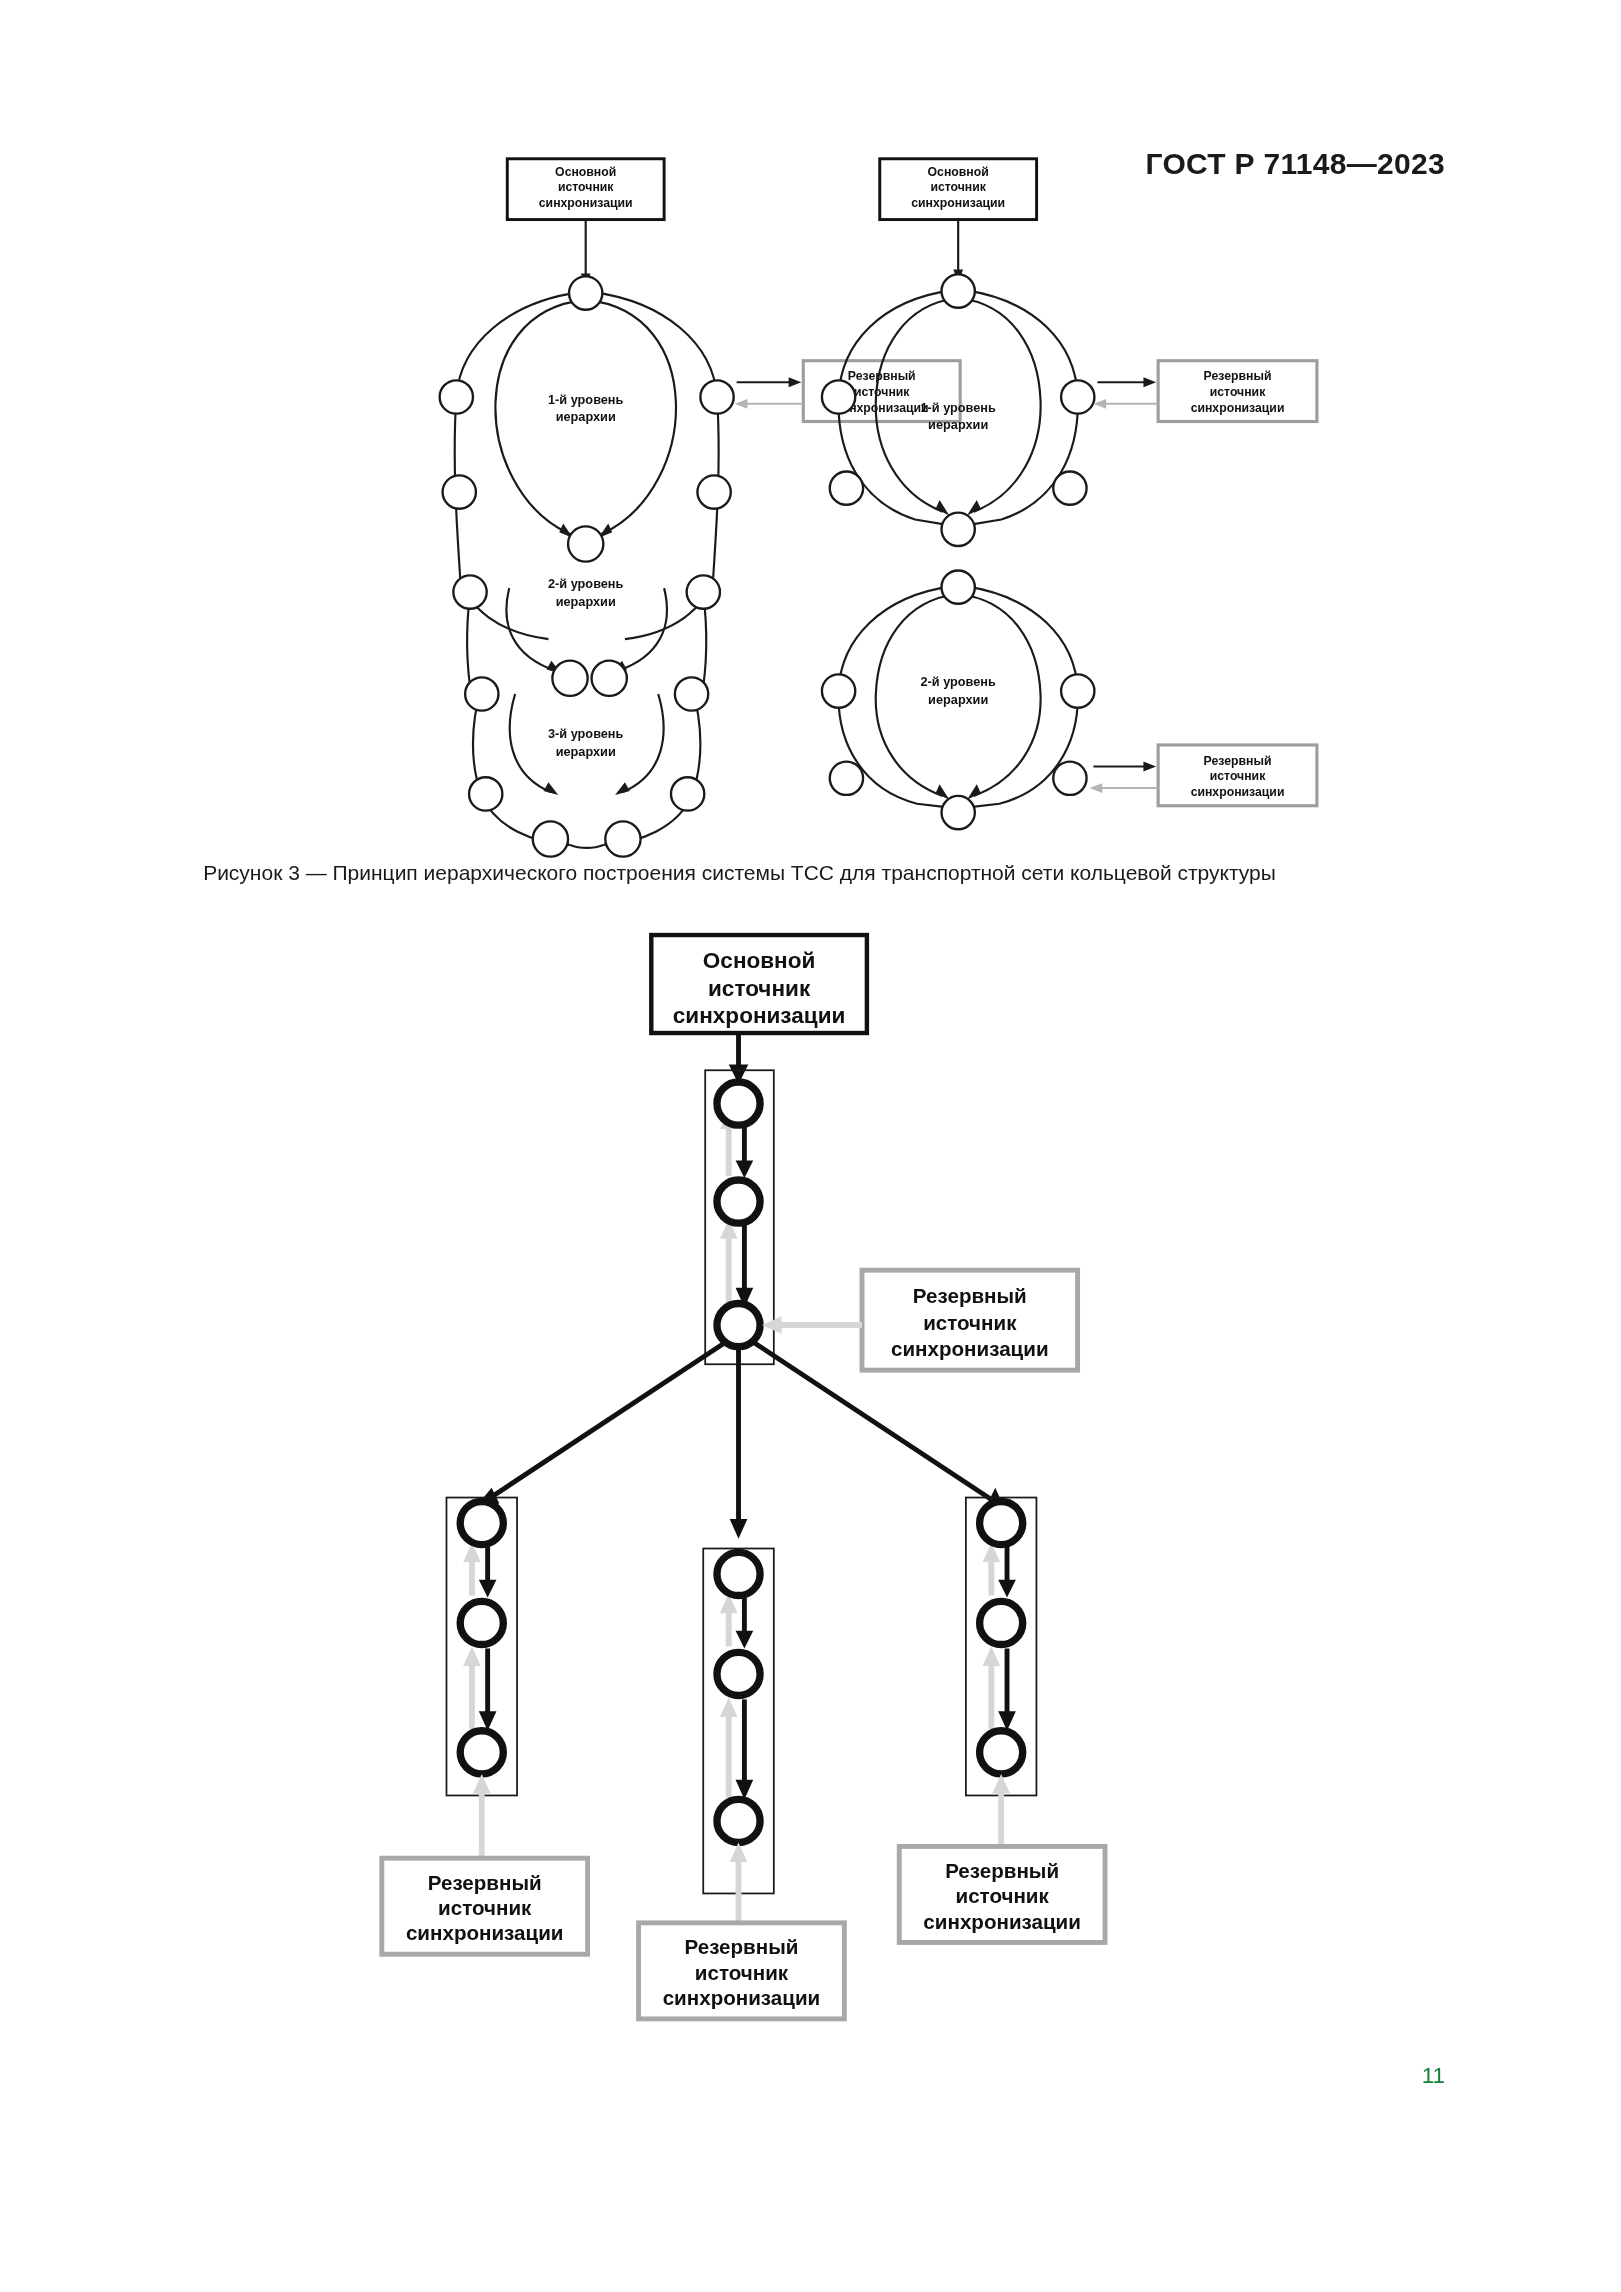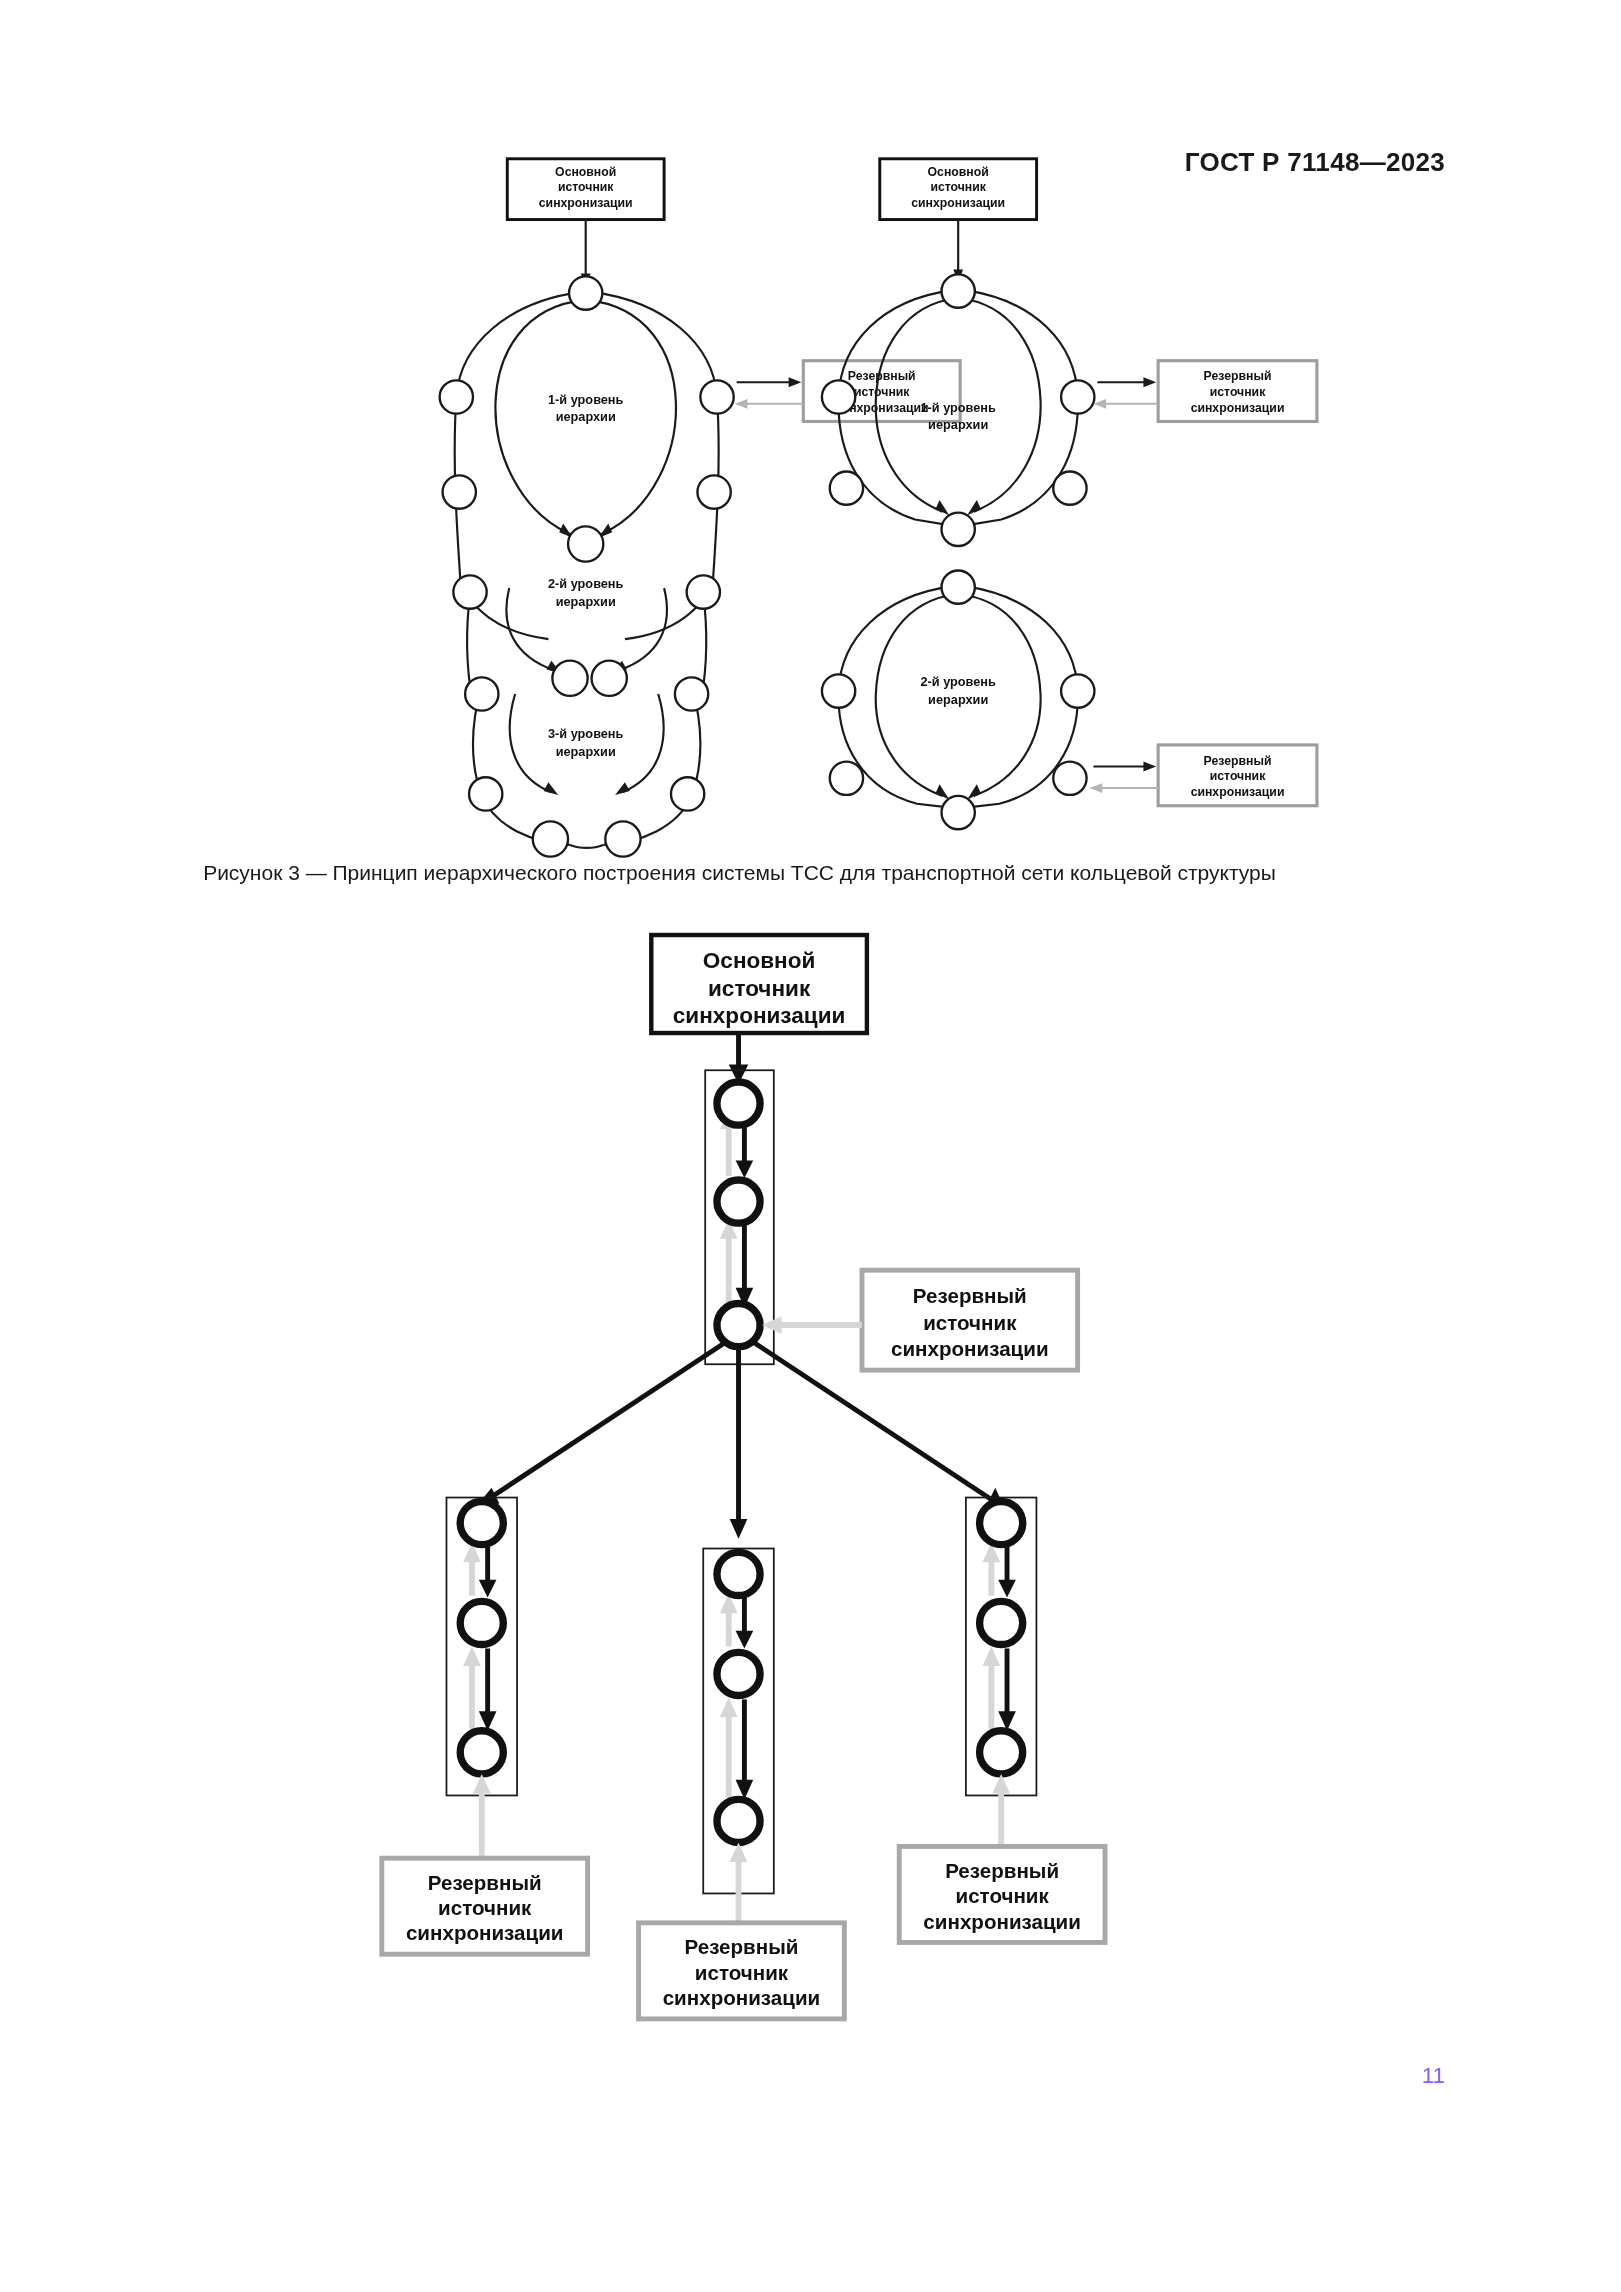--- a/index.html
+++ b/index.html
@@ -7,37 +7,37 @@
     width:1621px; height:2293px;
     font-family:"Liberation Sans", sans-serif;
     color:#1a1a1a;
     position:relative;
     overflow:hidden;
   }
   .page { position:relative; width:1621px; height:2293px; }
 
   .header {
     position:absolute; top:147px; right:176px;
-    font-size:26px; font-weight:bold; letter-spacing:0.3px;
+    font-size:30px; font-weight:bold; letter-spacing:0.3px;
     color:#1a1a1a; white-space:nowrap;
   }
 
   .fig3 { position:absolute; left:323px; top:196px; width:941px; height:647px; }
   .fig4 { position:absolute; left:372px; top:921px; width:882px; height:1059px; }
 
   .caption {
     position:absolute; left:0; width:1479px; text-align:center;
     font-size:21px; color:#1a1a1a;
   }
   .cap3 { top:861px; }
   .cap4 { top:2007px; }
 
   .pageno {
     position:absolute; right:176px; top:2063px;
-    font-size:22.5px; color:#8b5cf6;
+    font-size:22.5px; color:#15803d;
   }
 
   svg { display:block; overflow:visible; }
   .ln  { fill:none; stroke:#1a1a1a; stroke-width:2.2; }
   .nodeS { fill:#ffffff; stroke:#1a1a1a; stroke-width:2.4; }
   .nodeB { fill:#ffffff; stroke:#111111; stroke-width:7.5; }
   .boxMain { fill:#ffffff; stroke:#111111; stroke-width:3; }
   .boxMainBig { fill:#ffffff; stroke:#111111; stroke-width:4.5; }
   .boxRes { fill:#ffffff; stroke:#9d9d9d; stroke-width:3.2; }
   .boxResBig { fill:#ffffff; stroke:#a8a8a8; stroke-width:5; }

